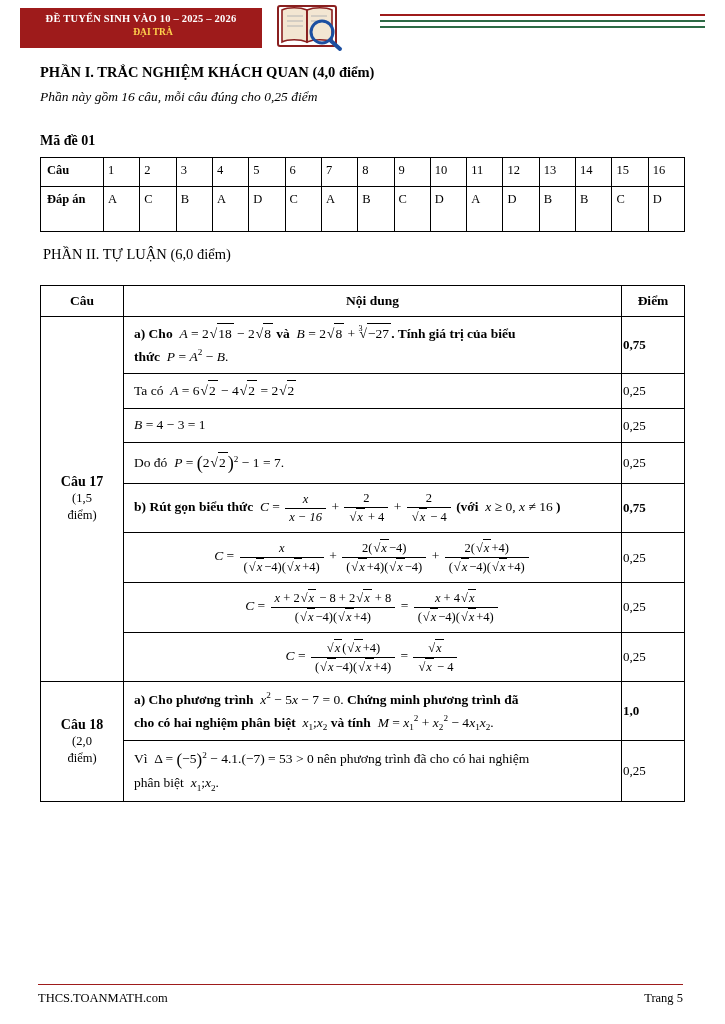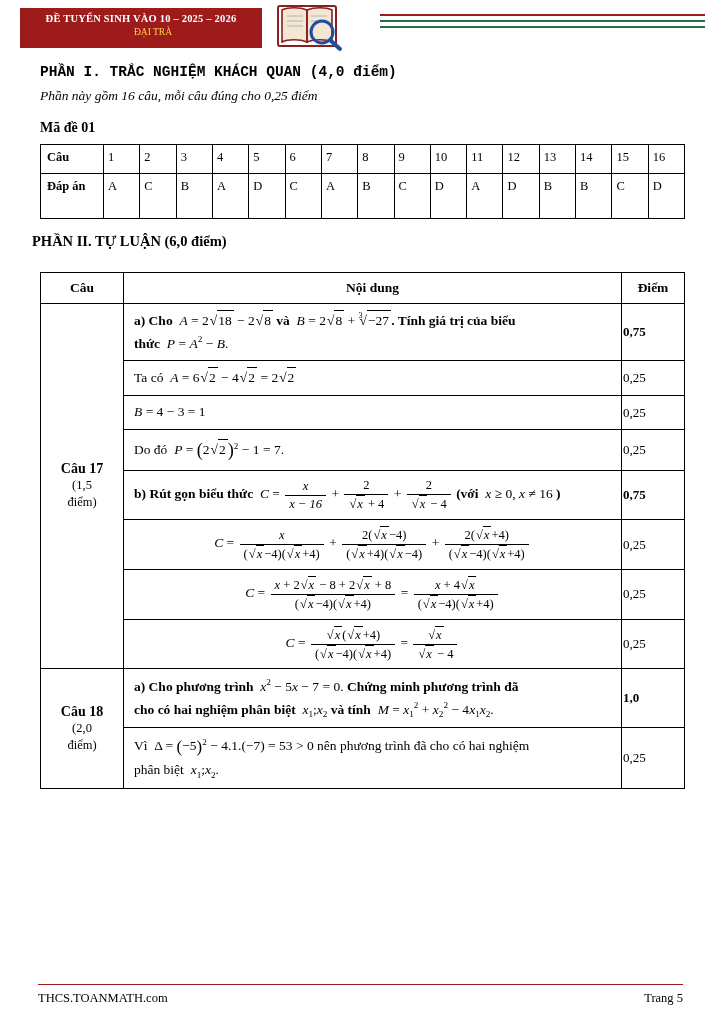--- a/index.html
+++ b/index.html
@@ -41,21 +41,21 @@
     padding-top: 4px;
   }
   .hdr-line1 {
     font-size: 10.5px;
     font-weight: bold;
     letter-spacing: 0.2px;
     line-height: 14px;
   }
   .hdr-line2 {
     font-size: 9.5px;
-    font-weight: normal;
+    font-weight: bold;
     color: #ffd24d;
     line-height: 13px;
     padding-left: 24px;
   }
   .hdr-rightlines {
     position: absolute;
     left: 380px;
     top: 14px;
     width: 325px;
     height: 26px;
@@ -79,36 +79,35 @@
     text-align: center;
     font-size: 15px;
     font-weight: bold;
     margin: 10px 0 2px 0;
     letter-spacing: 0.3px;
   }
   .sec-head {
     font-size: 14.5px;
     font-weight: bold;
     margin: 12px 0 0 40px;
-    font-family: Liberation Mono, monospace;
   }
   .sec-note {
     font-size: 13.5px;
     font-style: italic;
     margin: 8px 0 0 40px;
   }
   .ma-de {
     font-size: 14px;
     font-weight: bold;
-    margin: 16px 0 0 40px;
+    margin: 28px 0 0 40px;
   }
   .sec-head2 {
     font-size: 14.5px;
-    font-weight: bold;
-    margin: 14px 0 0 32px;
+    font-weight: normal;
+    margin: 14px 0 0 43px;
   }
 
   
   .ans-wrap {
     margin: 8px 0 0 40px;
     width: 645px;
   }
   table.ans {
     border-collapse: collapse;
     width: 645px;

